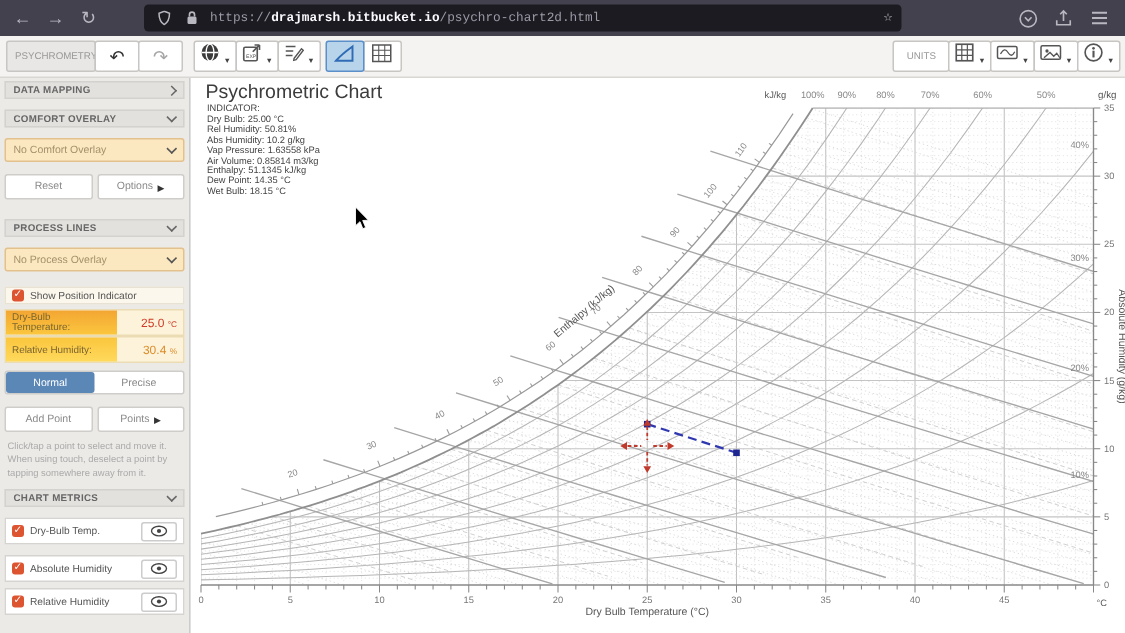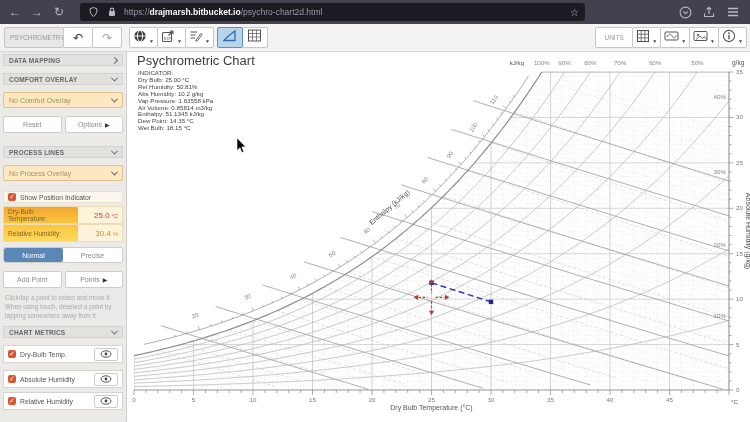--- a/index.html
+++ b/index.html
@@ -2,21 +2,21 @@
 <html><head>
 <meta charset="utf-8">
 <style>
   * { margin:0; padding:0; box-sizing:border-box; }
   body { font-family:"Liberation Sans", sans-serif; background:#888; }
   .window { width:750px; height:422px; position:relative; overflow:hidden; background:#fff; }
 
   
   .browser-bar { position:absolute; left:0; top:0; width:750px; height:24px; background:#42414d; display:flex; align-items:center; gap:4px; padding:0 6px; }
   .nav-btn { color:#b9b8c1; font-size:12px; width:18px; height:18px; display:flex; align-items:center; justify-content:center; border-radius:3px; }
-  .url-bar { background:#1c1b22; height:18px; border-radius:3px; flex:0 0 505px; margin-left:8px; display:flex; align-items:center; padding:0 6px; gap:5px; }
+  .url-bar { background:#1c1b22; height:18px; border-radius:3px; flex:0 0 505px; margin-left:24px; display:flex; align-items:center; padding:0 6px; gap:5px;font-family:Liberation Mono, monospace; }
   .url-text { font-size:8.5px; color:#9b9aa6; white-space:nowrap; overflow:hidden; flex:1; }
   .url-text .domain { color:#fbfbfe; font-weight:bold; }
   .url-star { color:#c9c8d0; font-size:10px; }
   .browser-right { display:flex; align-items:center; gap:10px; margin-left:auto; padding-right:4px; }
   .bricon { width:14px; height:14px; display:flex; align-items:center; justify-content:center; }
 
   
   .toolbar { position:absolute; left:0; top:24px; width:750px; height:28px; background:#f4f3f1; border-bottom:1px solid #d9d7d4; display:flex; align-items:center; padding:0 4px; }
   .tb-group { display:flex; align-items:center; }
   .tb-btn { background:#fff; border:1px solid #c8c6c3; height:21px; min-width:26px; display:flex; align-items:center; justify-content:center; border-radius:2px; margin-right:-1px; position:relative; padding:0 3px; }

